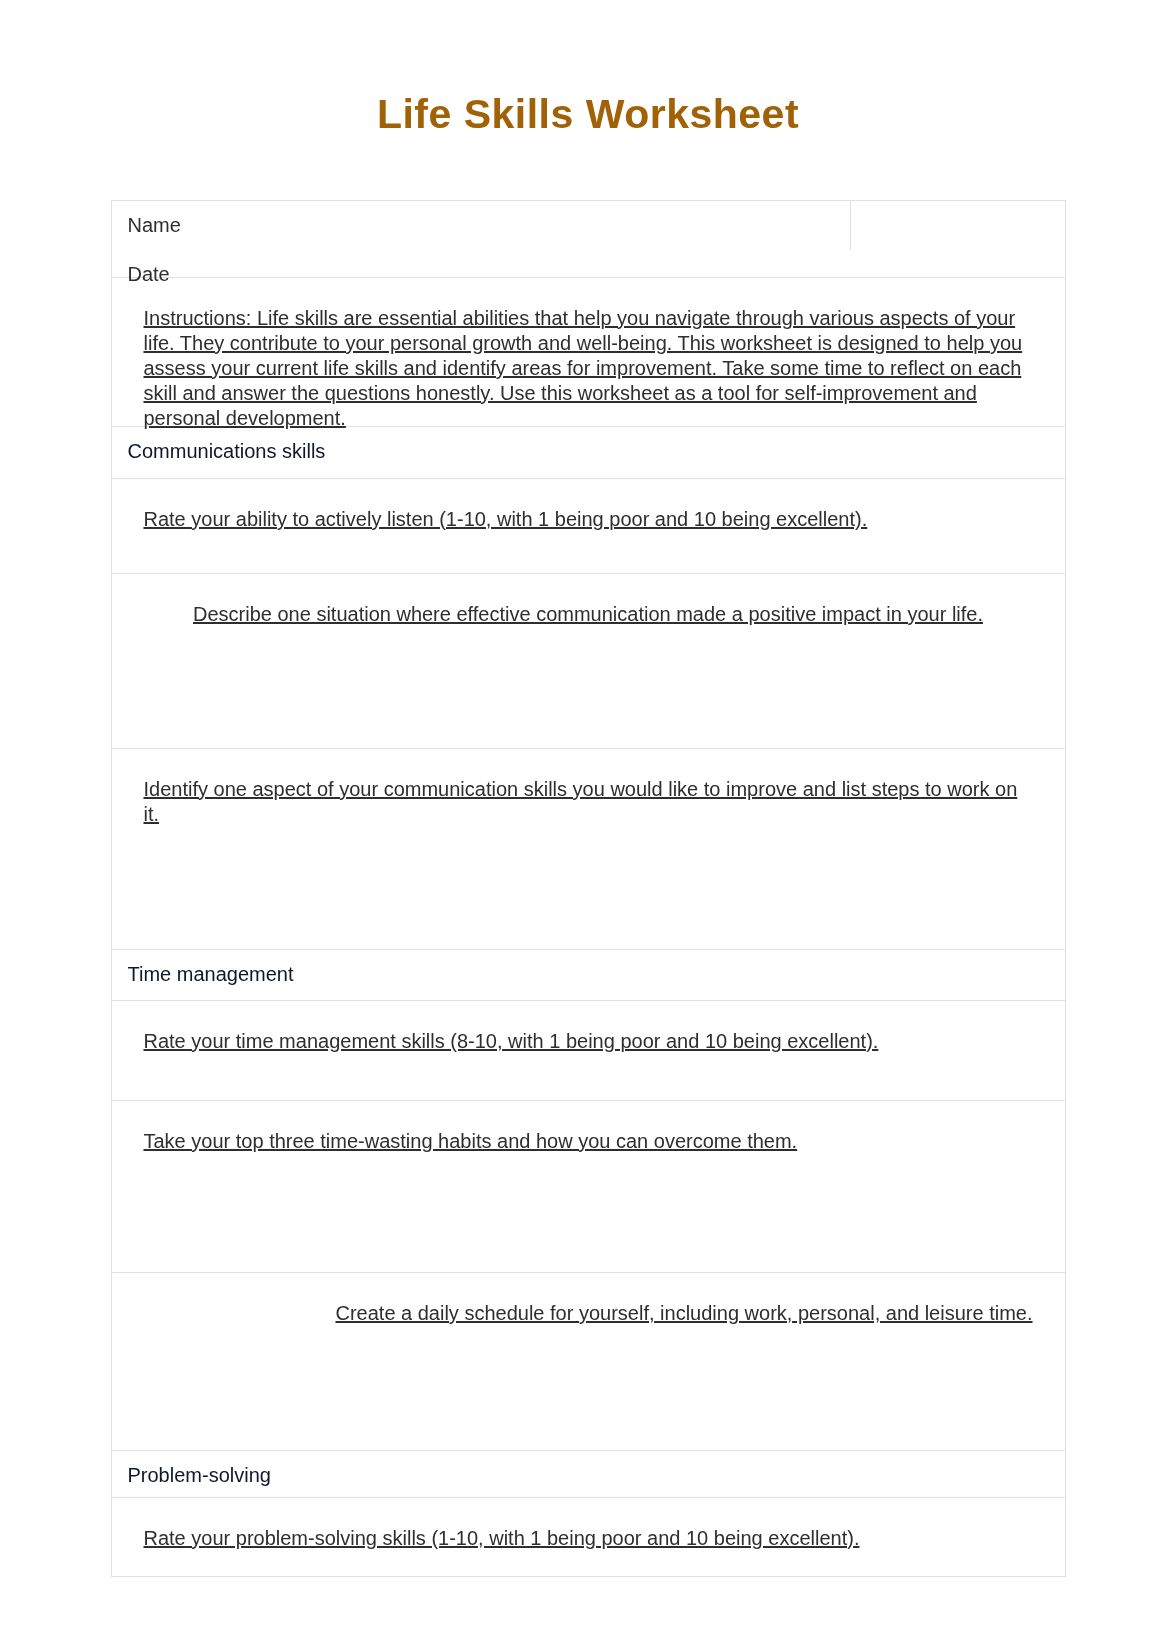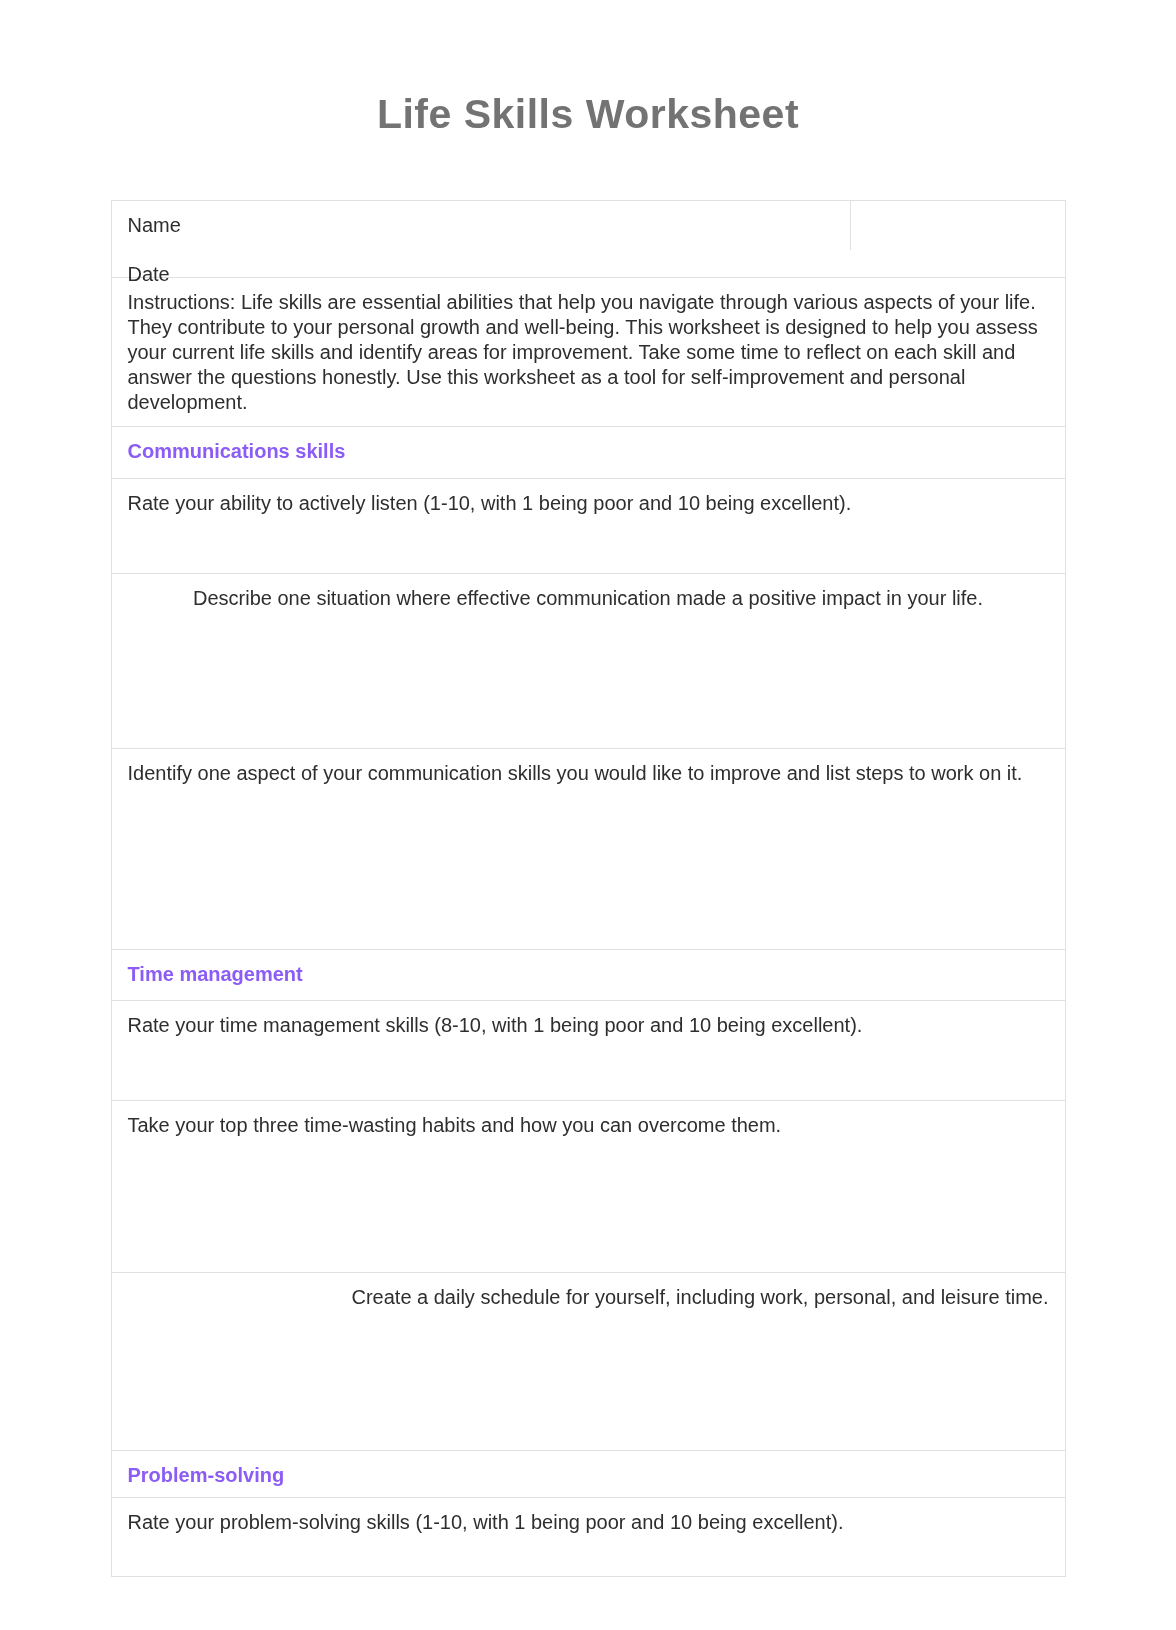--- a/index.html
+++ b/index.html
@@ -13,50 +13,50 @@
     overflow: hidden;
     font-family: "Liberation Sans", "DejaVu Sans", sans-serif;
     color: #2e2e2e;
   }
   .page-title {
     margin: 90px 0 0 0;
     text-align: center;
     font-size: 41px;
     line-height: 48px;
     font-weight: bold;
-    color: #737373;
+    color: #a16207;
     letter-spacing: 0.5px;
   }
   .sheet {
     width: 955px;
     margin: 62px auto 0 auto;
     border: 1px solid #e0e0e0;
     box-sizing: border-box;
     background: #ffffff;
   }
   .row {
     box-sizing: border-box;
     border-bottom: 1px solid #e0e0e0;
     padding: 12px 16px;
     display: flex;
     flex-direction: column;
     align-items: stretch;
   }
   .row:last-child { border-bottom: none; }
-  .row p { margin: 0; }
+  .row p { margin: 16px; text-decoration: underline; }
   .txt {
     font-size: 20px;
     line-height: 25px;
     color: #2e2e2e;
   }
   .heading-txt {
     font-size: 20px;
     line-height: 25px;
-    font-weight: bold;
-    color: #8b5cf6;
+    font-weight: normal;
+    color: #0f172a;
   }
   
   .row-namedate {
     padding: 0;
     height: 77px;
   }
   .cell {
     box-sizing: border-box;
     padding: 12px 16px;
     display: flex;

